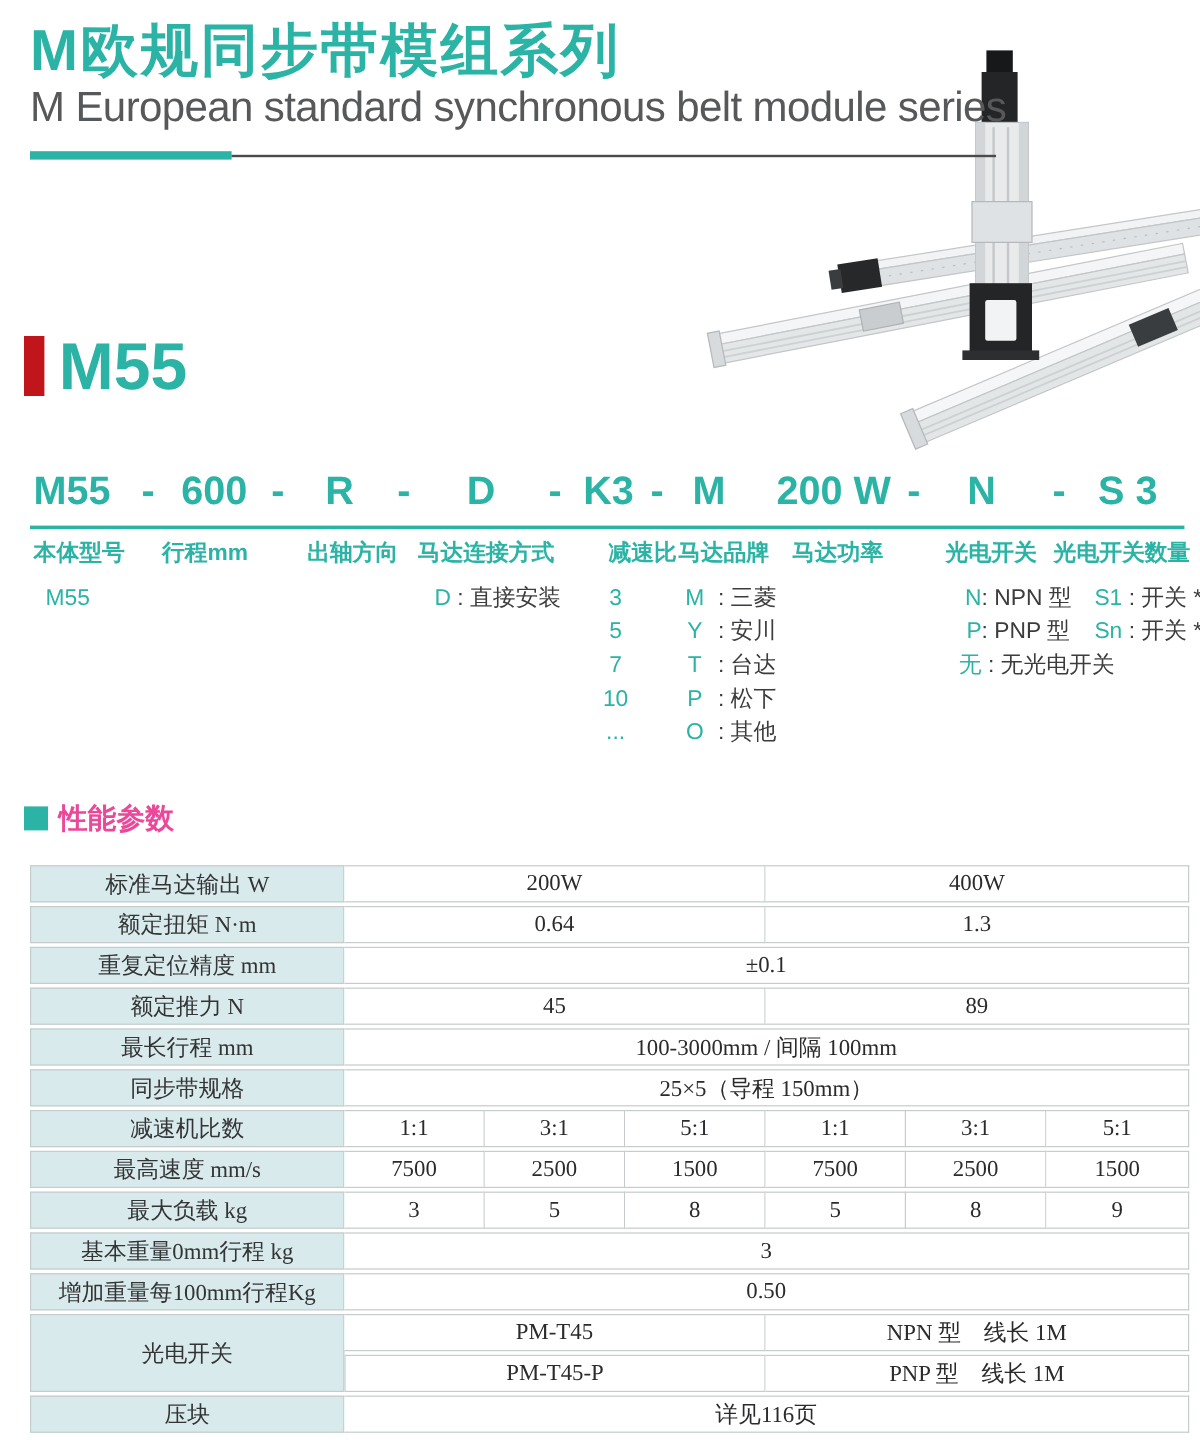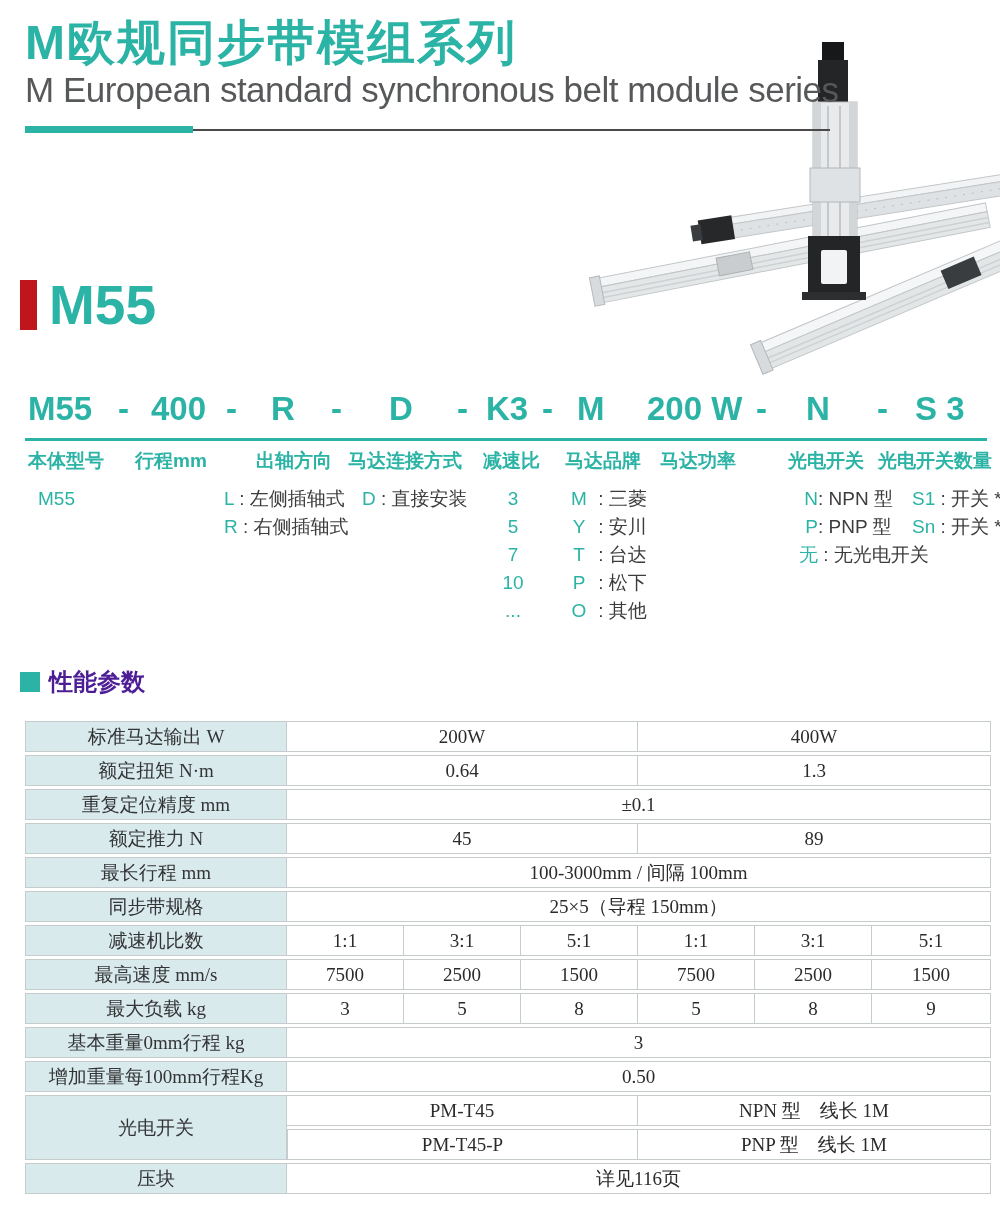--- a/index.html
+++ b/index.html
@@ -33,21 +33,21 @@
   .optcol { position:absolute; top:95px; font-size:19px; line-height:28px; color:#3c3c3e; white-space:nowrap; }
   .optcol .k { color:#2bb3a5; }
   .optcol .kc { display:inline-block; width:28px; text-align:center; color:#2bb3a5; }
   .optcol .kr { display:inline-block; width:30px; text-align:right; color:#2bb3a5; }
   .optcol.center { text-align:center; }
 
   
   .perf { position:absolute; left:20px; top:666px; width:970px; z-index:2; }
   .sec-title { display:flex; align-items:center; gap:9px; }
   .sec-title .sq { width:20px; height:20px; background:#2bb3a5; }
-  .sec-title .txt { font-size:24px; font-weight:bold; color:#4c1d95; }
+  .sec-title .txt { font-size:24px; font-weight:bold; color:#ec4899; }
   table.spec { margin-top:20px; margin-left:5px; width:966px; border-collapse:separate; border-spacing:0 3px;font-family:Liberation Serif, serif; }
   table.spec td {
     height:31px; text-align:center; vertical-align:middle;
     font-size:19px; color:#2b2b2d; background:#ffffff;
     border:1px solid #c6cbcb; padding:1px 4px;
   }
   table.spec tr td:not(:first-child) { border-left:0;margin-top:40px; }
   table.spec td.lbl { background:#d9eaec; color:#333436; }
 </style>
 </head>
@@ -109,55 +109,51 @@
   </div>
 
   <div class="model">
     <span class="redbar"></span>
     <span class="name">M55</span>
   </div>
 
   <div class="code-wrap">
     <span class="seg" style="left:28px">M55</span>
     <span class="seg" style="left:118px">-</span>
-    <span class="seg" style="left:151px">400</span>
+    <span class="seg" style="left:151px">600</span>
     <span class="seg" style="left:226px">-</span>
     <span class="seg" style="left:271px">R</span>
     <span class="seg" style="left:331px">-</span>
     <span class="seg" style="left:389px">D</span>
     <span class="seg" style="left:457px">-</span>
     <span class="seg" style="left:486px">K3</span>
     <span class="seg" style="left:542px">-</span>
     <span class="seg" style="left:577px">M</span>
     <span class="seg" style="left:647px">200 W</span>
     <span class="seg" style="left:756px">-</span>
     <span class="seg" style="left:806px">N</span>
     <span class="seg" style="left:877px">-</span>
     <span class="seg" style="left:915px">S 3</span>
 
     <div class="code-underline"></div>
 
     <span class="clabel" style="left:28px">本体型号</span>
     <span class="clabel" style="left:135px">行程mm</span>
     <span class="clabel" style="left:256px">出轴方向</span>
     <span class="clabel" style="left:348px">马达连接方式</span>
-    <span class="clabel" style="left:483px">减速比</span>
+    <span class="clabel" style="left:507px">减速比</span>
     <span class="clabel" style="left:565px">马达品牌</span>
     <span class="clabel" style="left:660px">马达功率</span>
     <span class="clabel" style="left:788px">光电开关</span>
     <span class="clabel" style="left:878px">光电开关数量</span>
 
     <div class="optcol" style="left:38px">
       <span class="k">M55</span>
     </div>
 
-    <div class="optcol" style="left:224px">
-      <div><span class="k">L</span><span> : 左侧插轴式</span></div>
-      <div><span class="k">R</span><span> : 右侧插轴式</span></div>
-    </div>
 
     <div class="optcol" style="left:362px">
       <div><span class="k">D</span><span> : 直接安装</span></div>
     </div>
 
     <div class="optcol center" style="left:495px; width:36px">
       <div class="k">3</div>
       <div class="k">5</div>
       <div class="k">7</div>
       <div class="k">10</div>

